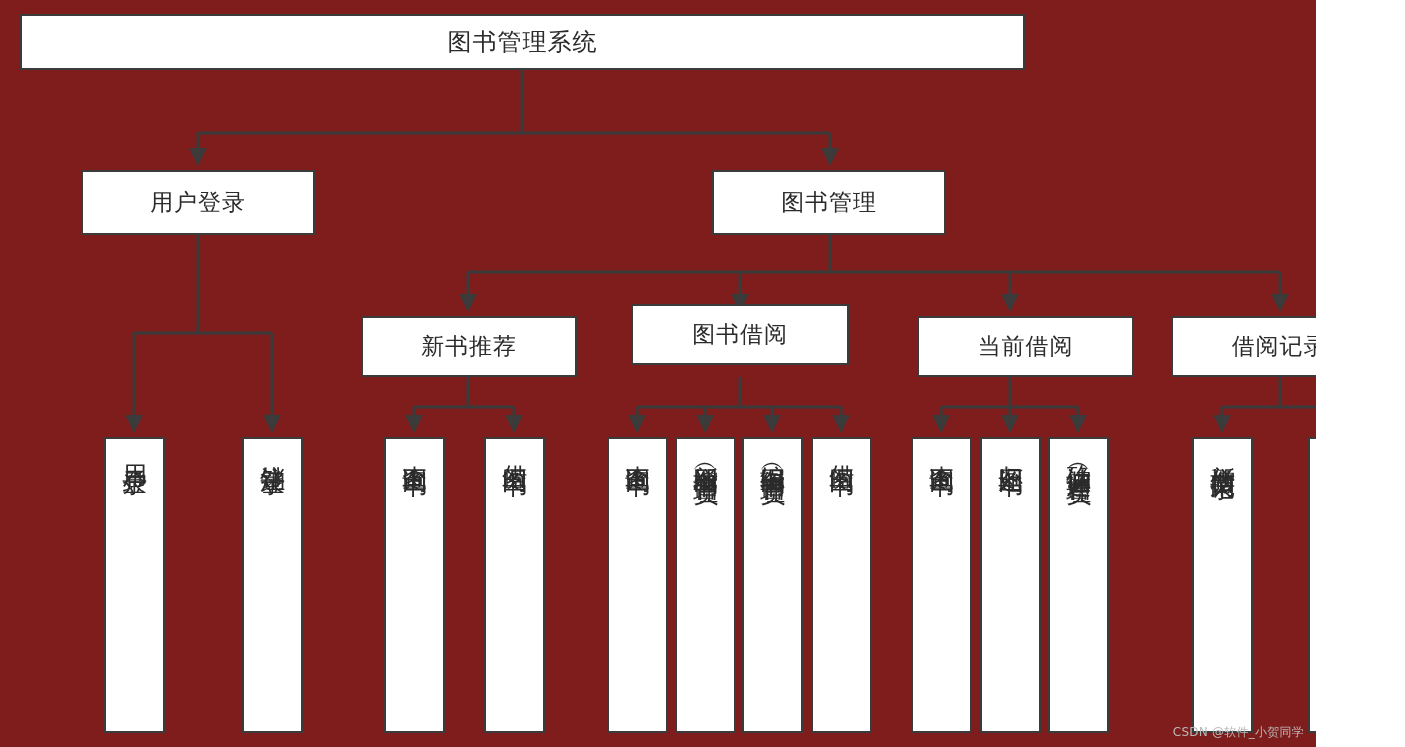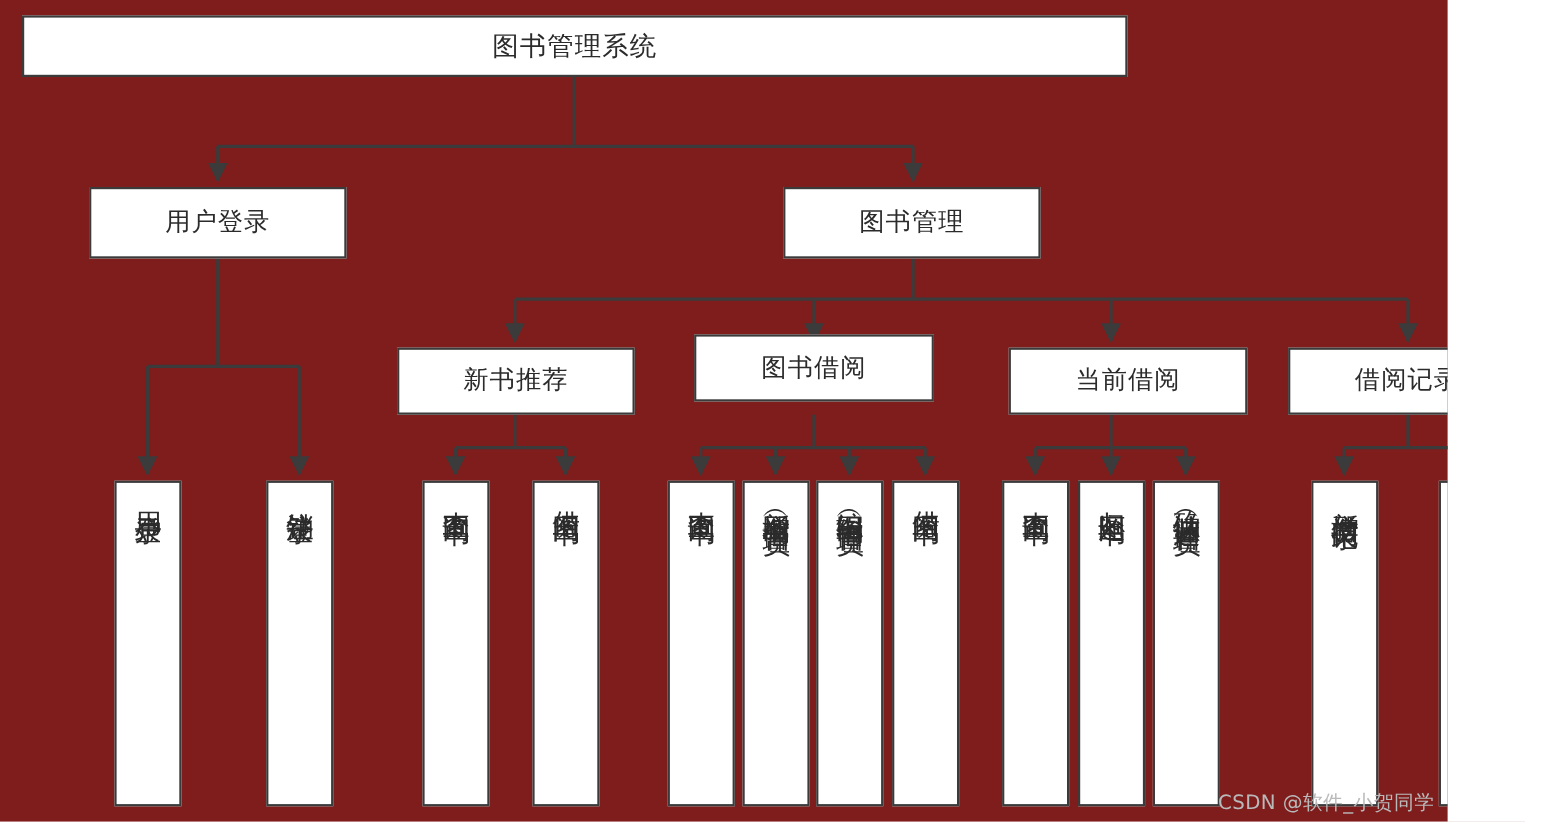--- a/index.html
+++ b/index.html
@@ -59,21 +59,21 @@
     letter-spacing: 0.10em;
     white-space: nowrap;
   }
   .node.root .label {
     font-size: 24px;
   }
   #watermark {
     position: absolute;
     right: 12px;
     bottom: 6px;
-    font-size: 18px;
+    font-size: 12px;
     color: #b9b9b9;
     letter-spacing: 0.02em;
     white-space: nowrap;
     user-select: none;
   }
 </style>
 </head>
 <body>
 
 <div id="diagram-root">

